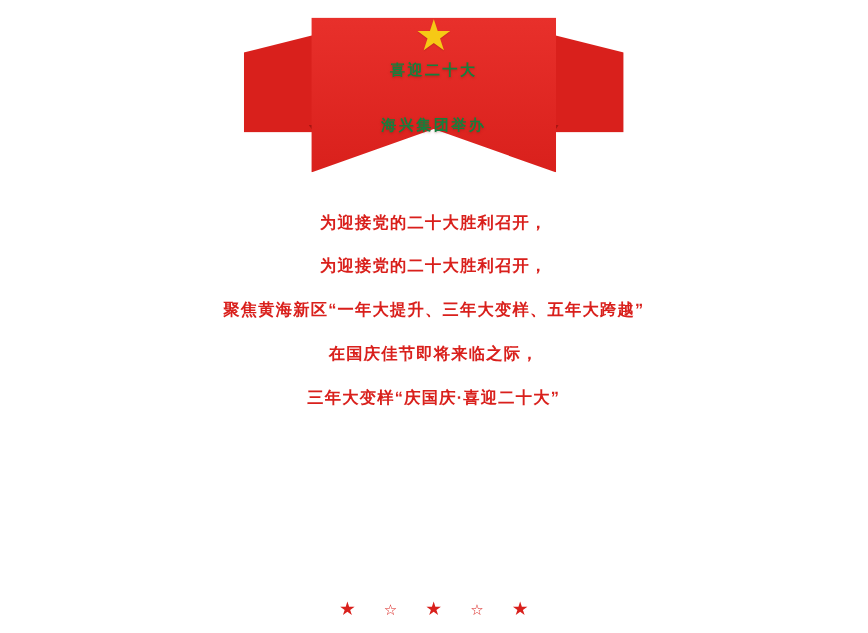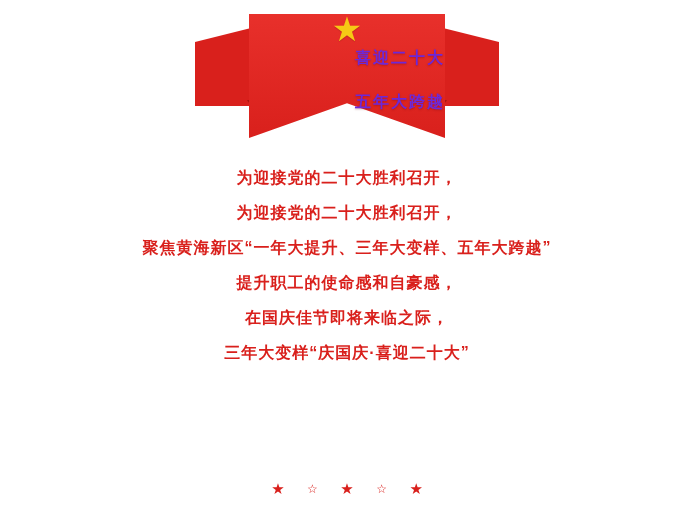--- a/index.html
+++ b/index.html
@@ -88,42 +88,42 @@
     font-size: 34px;
     line-height: 34px;
     z-index: 4;
     text-shadow: 0 1px 1px rgba(0,0,0,0.15);
   }
   .banner-text {
     position: absolute;
     left: 50%;
     transform: translateX(-50%);
     width: 196px;
-    text-align: right;
-    color: #6d28d9;
-    font-size: 16px;
+    text-align: center;
+    color: #15803d;
+    font-size: 12px;
     font-weight: bold;
     letter-spacing: 2px;
     z-index: 5;
     text-shadow: 0 1px 2px rgba(120,10,10,0.35);
   }
   .banner-line1 { top: 48px; }
   .banner-line2 { top: 92px; }
 
   
   .copy {
     position: absolute;
     left: 0;
     top: 160px;
     width: 694px;
     text-align: center;
   }
   .copy-line {
     color: #d9201c;
-    font-size: 16px;
+    font-size: 13px;
     font-weight: bold;
     letter-spacing: 1px;
     line-height: 35px;
     white-space: nowrap;
   }
 
   
   .stars {
     position: absolute;
     left: 0;
@@ -149,28 +149,27 @@
 <div class="page">
 
   <div class="banner-wrap">
     <div class="ribbon-tail-left"></div>
     <div class="ribbon-tail-right"></div>
     <div class="ribbon-fold-left"></div>
     <div class="ribbon-fold-right"></div>
     <div class="ribbon"></div>
     <div class="banner-star">★</div>
     <div class="banner-text banner-line1">喜迎二十大</div>
-    <div class="banner-text banner-line2">五年大跨越</div>
+    <div class="banner-text banner-line2">海兴集团举办</div>
   </div>
 
   <div class="copy">
     <div class="copy-line">为迎接党的二十大胜利召开，</div>
     <div class="copy-line">为迎接党的二十大胜利召开，</div>
     <div class="copy-line">聚焦黄海新区“一年大提升、三年大变样、五年大跨越”</div>
-    <div class="copy-line">提升职工的使命感和自豪感，</div>
     <div class="copy-line">在国庆佳节即将来临之际，</div>
     <div class="copy-line">三年大变样“庆国庆·喜迎二十大”</div>
   </div>
 
   <div class="stars">
     <span>★</span>
     <span class="small">☆</span>
     <span>★</span>
     <span class="small">☆</span>
     <span>★</span>

